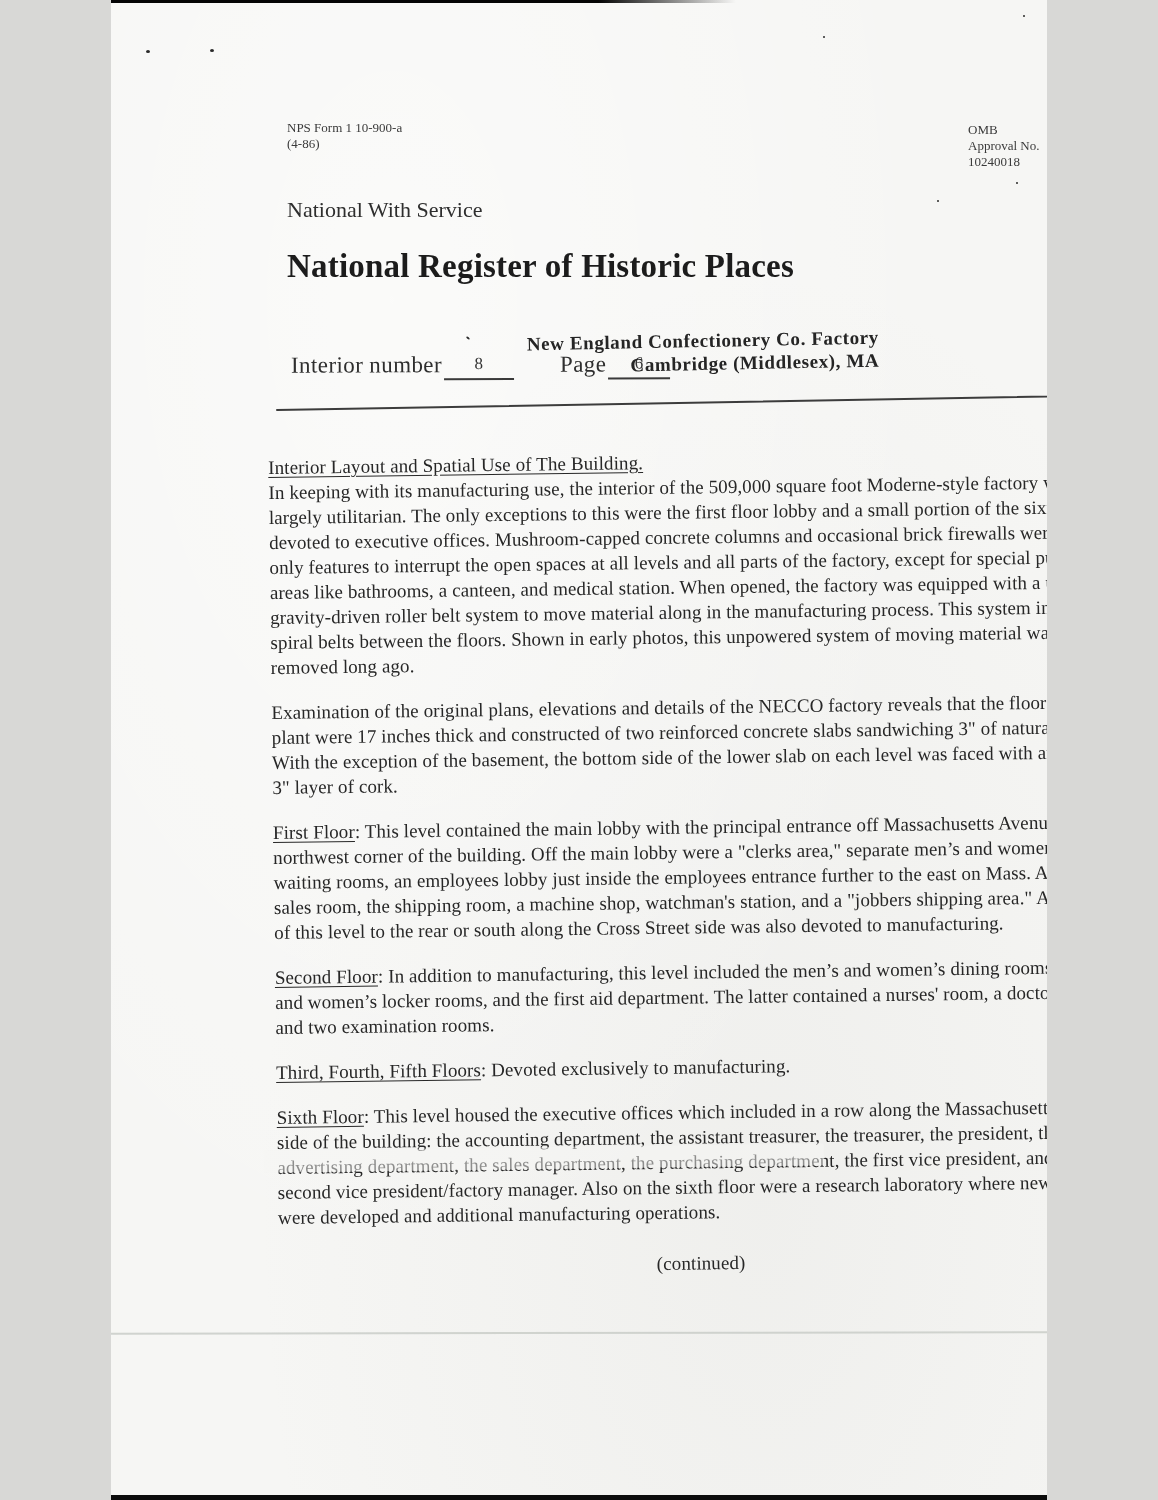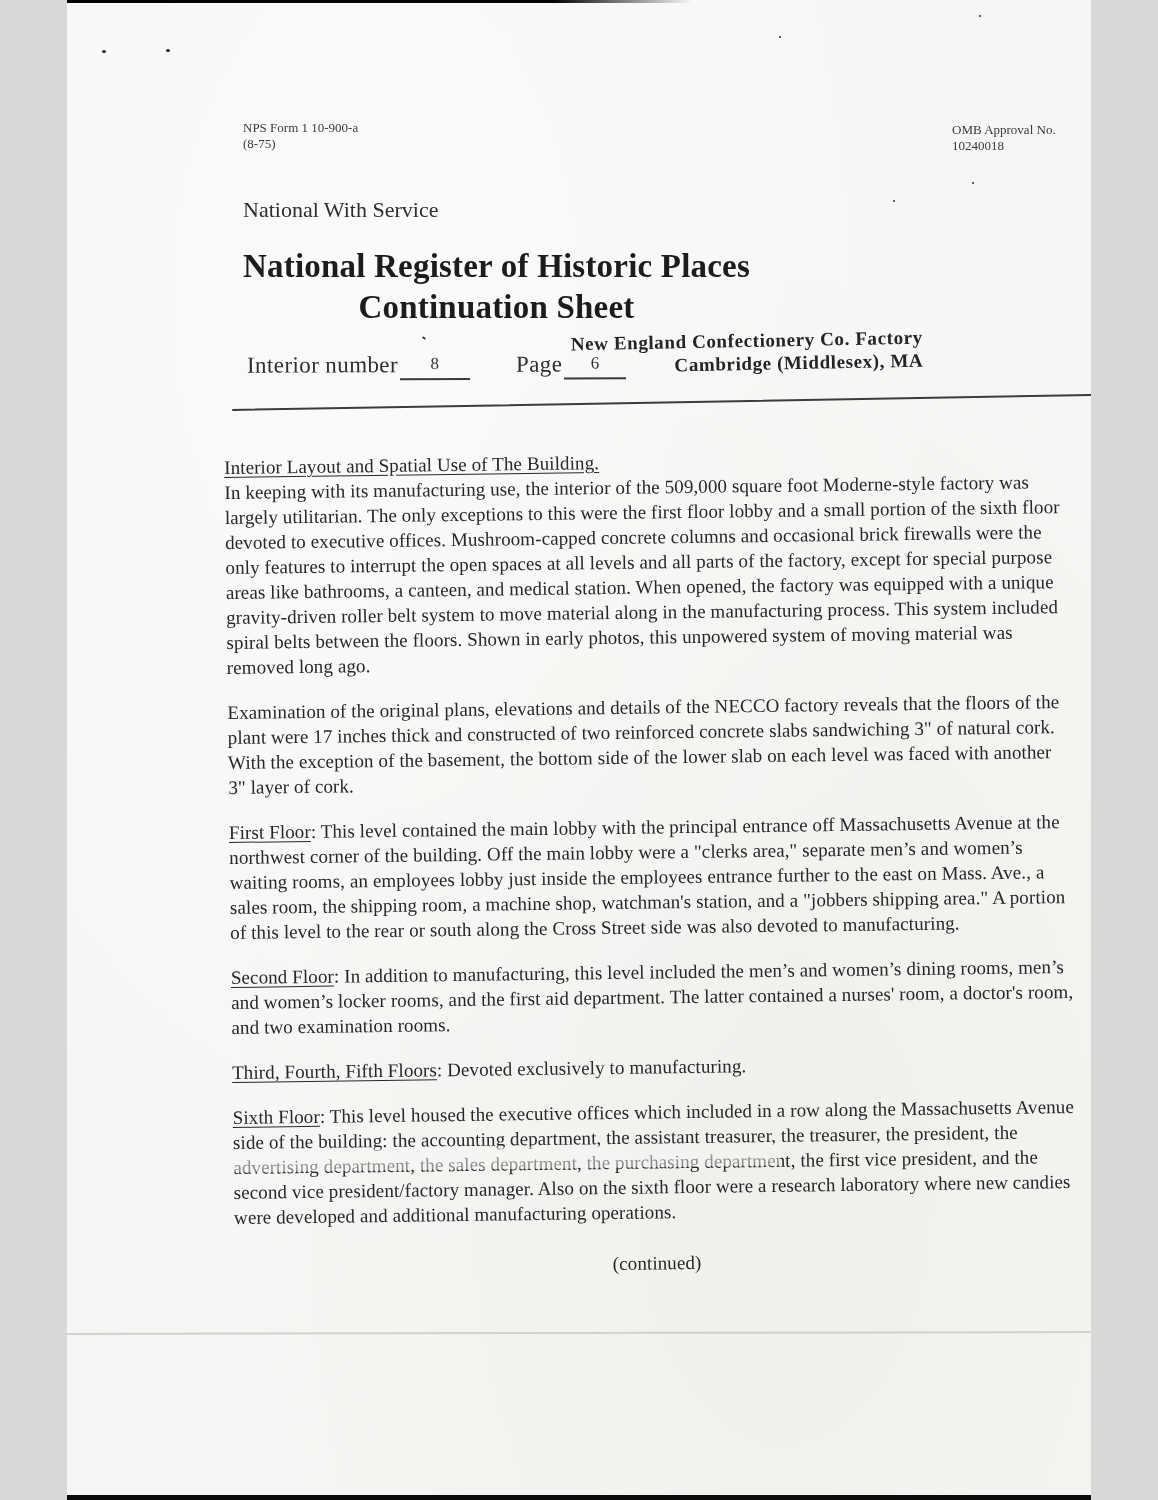--- a/index.html
+++ b/index.html
@@ -1,27 +1,27 @@
 <!DOCTYPE html>
 <html><head>
 <meta charset="utf-8">
 <style>
   html,body { margin:0; padding:0; background:#d8d8d6; }
   .page {
-    position:relative; width:1024px; height:1500px; margin:0 auto;
+    position:relative; width:936px; height:1500px; margin:0 auto;
     background:#f6f6f4;
     background-image: radial-gradient(ellipse at 30% 20%, rgba(255,255,255,.5), rgba(0,0,0,0) 60%),
                       radial-gradient(ellipse at 70% 80%, rgba(190,190,185,.12), rgba(0,0,0,0) 55%);
     overflow:hidden;
     font-family:"Liberation Serif","DejaVu Serif",serif;
     color:#2b2b2b;
   }
   
   .form-no  { position:absolute; left:176px; top:120px; font-size:13px; line-height:16px; color:#3a3a3a; }
-  .omb      { position:absolute; left:857px; top:122px; font-size:13px; color:#3a3a3a;margin-left:28px; }
+  .omb      { position:absolute; left:857px; top:122px; font-size:13px; color:#3a3a3a; }
   .dept     { position:absolute; left:176px; top:169px; font-size:23px; font-weight:bold; color:#222; letter-spacing:.2px; }
   .agency   { position:absolute; left:176px; top:197px; font-size:22px; color:#2e2e2e; }
   .doc-title{ position:absolute; left:176px; top:246px; font-size:33px; font-weight:bold; line-height:41px; color:#1c1c1c; letter-spacing:.2px;text-align:center; }
   .section-row { position:absolute; left:180px; top:352px; font-size:23px; color:#2e2e2e; letter-spacing:.4px; transform:rotate(-.2deg); }
   .blank { display:inline-block; width:70px; border-bottom:2px solid #3a3a3a; text-align:center; margin-left:2px; }
   .blank .val { position:relative; top:-3px; font-size:17px; color:#333; }
   .blank.pg { width:62px; }
   .page-label { margin-left:46px; }
   .property { position:absolute; right:168px; top:329px; text-align:right; font-size:19px; line-height:23px;
               font-weight:bold; letter-spacing:.6px; color:#252525; transform:rotate(-1.1deg); }
@@ -61,29 +61,28 @@
   <div class="speck" style="left:99px;top:49px;width:4px;height:3px"></div>
   <div class="speck" style="left:712px;top:36px;width:2px;height:2px"></div>
   <div class="speck" style="left:912px;top:15px;width:2px;height:2px"></div>
   <div class="speck" style="left:1114px;top:12px;width:3px;height:3px"></div>
   <div class="speck" style="left:905px;top:182px;width:2px;height:2px"></div>
   <div class="speck" style="left:826px;top:200px;width:2px;height:2px"></div>
   <div class="speck" style="left:355px;top:337px;width:4px;height:2px;transform:rotate(40deg)"></div>
 
   <div class="form-no">
     <div>NPS Form 1 10-900-a</div>
-    <div>(8-75)</div>
+    <div>(4-86)</div>
   </div>
   <div class="omb">OMB Approval No. 10240018</div>
 
   <div class="agency">National With Service</div>
 
   <div class="doc-title">
     <div>National Register of Historic Places</div>
-    <div>Continuation Sheet</div>
   </div>
 
   <div class="section-row">
     <span>Interior number</span><span class="blank"><span class="val">8</span></span><span class="page-label">Page</span><span class="blank pg"><span class="val">6</span></span>
   </div>
 
   <div class="property">
     <div>New England Confectionery Co. Factory</div>
     <div>Cambridge (Middlesex), MA</div>
   </div>

